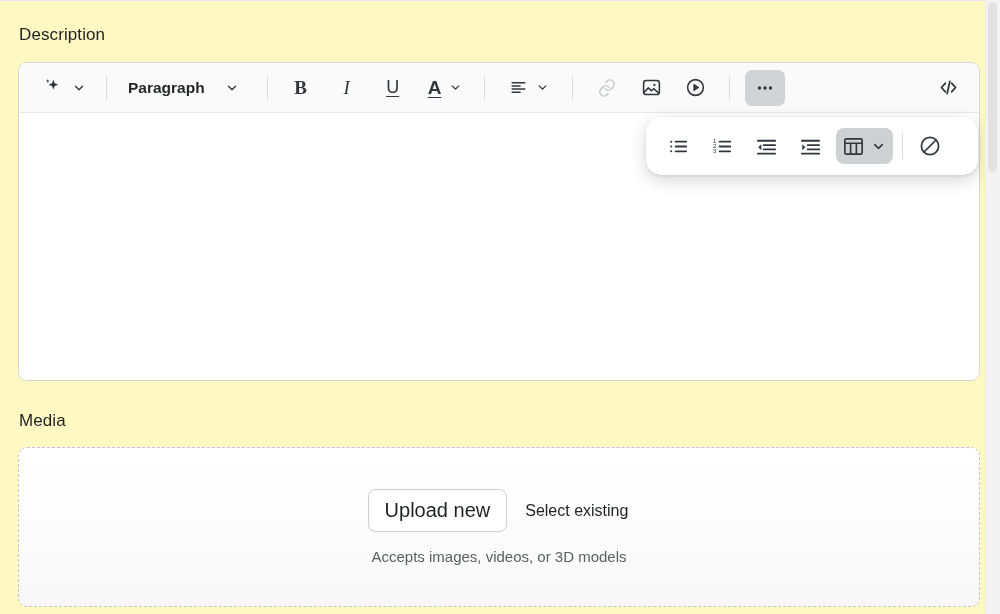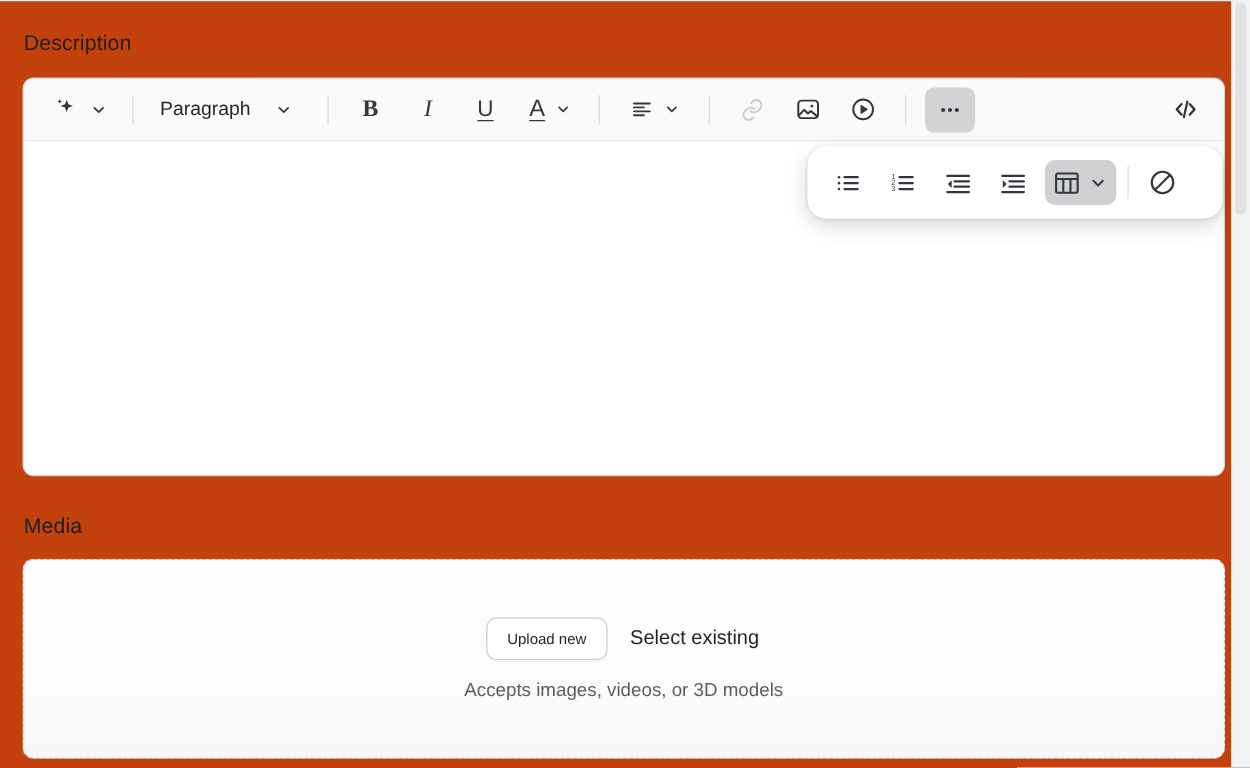--- a/index.html
+++ b/index.html
@@ -10,21 +10,21 @@
     overflow: hidden;
     background: #ffffff;
     font-family: "Liberation Sans", "DejaVu Sans", sans-serif;
     -webkit-font-smoothing: antialiased;
   }
 
   .page {
     position: relative;
     width: 1000px;
     height: 614px;
-    background: #c2410c;
+    background: #fef9c3;
     overflow: hidden;
   }
 
   .top-hairline {
     position: absolute; left: 0; top: 0; width: 1000px; height: 1px;
     background: #e8e8e8;
   }
 
   
   .field-label {
@@ -70,21 +70,21 @@
     border: none;
     padding: 0 5px;
     cursor: pointer;
   }
   .tb-btn.disabled { color: #c8cace; cursor: default; }
   .tb-btn.active { background: #d2d3d5; }
 
   .tb-combo {
     display: flex; align-items: center; gap: 4px;
     height: 34px; border-radius: 7px; padding: 0 6px;
-    cursor: pointer; color: #33373d;
+    cursor: pointer; color: #33373d; font-weight: bold;
   }
   .tb-combo .combo-label {
     font-size: 15.5px;
     color: #26282c;
     padding: 0 2px 0 4px;
     white-space: nowrap;
   }
 
   .tb-sep {
     width: 1px;
@@ -187,21 +187,21 @@
     justify-content: center;
     gap: 16px;
     z-index: 5;
   }
   .dz-actions {
     display: flex;
     align-items: center;
     gap: 16px;
   }
   .btn-upload {
-    font-size: 12px;
+    font-size: 20px;
     color: #1f2124;
     background: #ffffff;
     border: 1px solid #cfcfcf;
     border-radius: 8px;
     padding: 9px 16px;
     cursor: pointer;
     box-shadow: 0 1px 1px rgba(0,0,0,0.03);
   }
   .btn-link {
     font-size: 16px;

